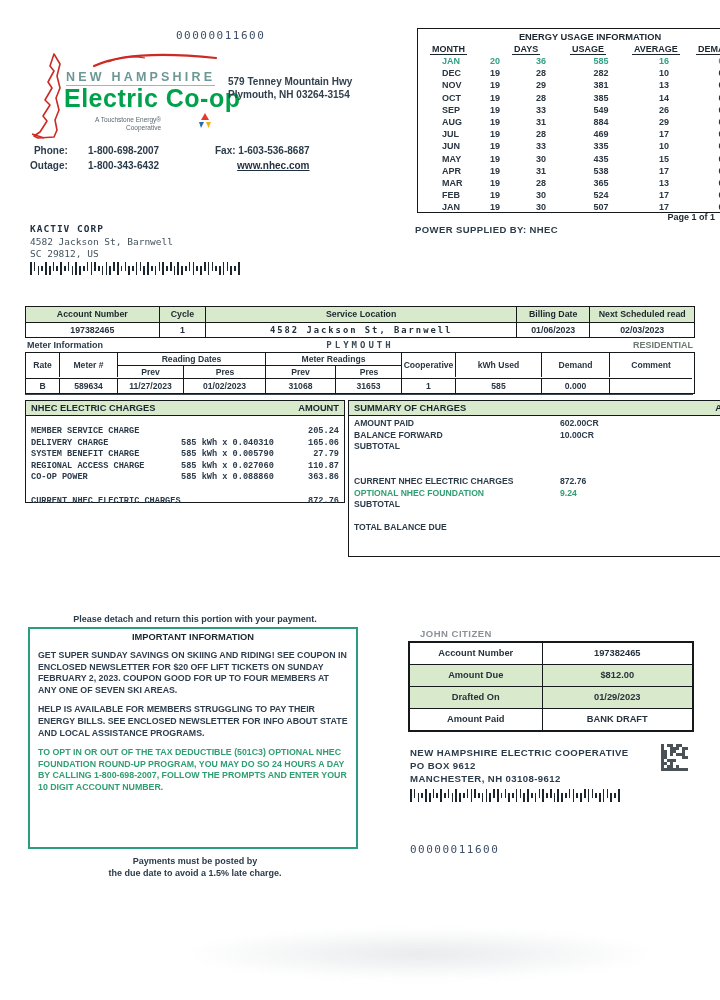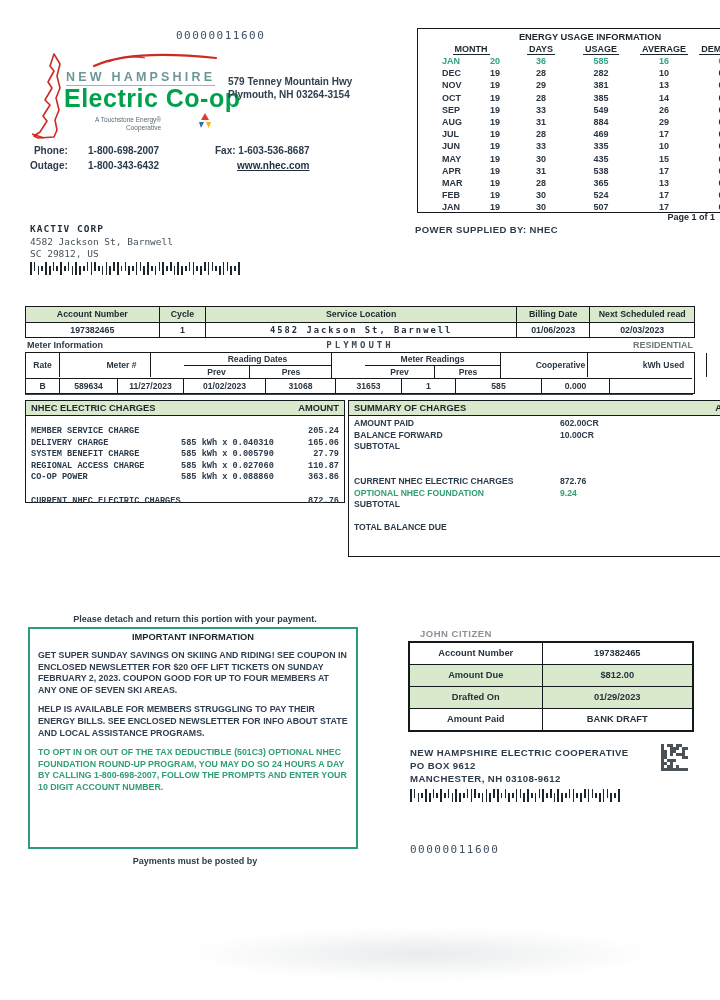--- a/index.html
+++ b/index.html
@@ -18,21 +18,21 @@
   .contact-row{font-size:10px;color:#2b3b4a;font-weight:600;text-align:right;}
   #contact-labels{left:30px;top:143px;line-height:15px;}
   #contact-numbers{left:88px;top:143px;line-height:15px;}
   #contact-right{left:215px;top:143px;line-height:15px;}
   #website{text-decoration:underline;font-weight:bold;color:#1f2f3f;cursor:pointer;}
   
   #usage-table{left:417px;top:28px;width:320px;height:183px;border:1.5px solid #15191c;padding-left:12px;}
   #usage-title{text-align:center;font-size:9.3px;font-weight:bold;margin-top:3px;color:#1c262e;}
   .u-grid{display:grid;grid-template-columns:48px 34px 58px 62px 64px 50px;}
   .u-head{margin-top:2px;}
-  .u-head span{font-size:9px;font-weight:bold;text-align:center;color:#1c262e;}
+  .u-head span{font-size:9px;font-weight:bold;color:#1c262e;}
   .u-head .hspan{display:inline-block;border-bottom:1.2px solid #1c262e;padding:0 2px;}
   .u-row{height:12.2px;line-height:12.2px;font-size:9px;font-weight:bold;color:#2a3642;}
   .u-row span{text-align:center;}
   .u-row .mcell{text-align:left;padding-left:12px;}
   .u-row.teal{color:#2fa186;}
   #page-indicator{left:600px;top:212px;width:115px;text-align:right;font-size:9px;font-weight:bold;color:#1c262e;}
   
   #recipient{left:30px;top:223px;font-size:9.5px;line-height:12.5px;color:#44535e;}
   #recipient .name{font-weight:bold;color:#1f2f3f;letter-spacing:1px;}
   #power-supplier{left:415px;top:224px;font-size:9.5px;font-weight:bold;color:#2b3b4a;letter-spacing:0.4px;}
@@ -54,21 +54,21 @@
   #service-class{left:560px;top:340px;width:133px;text-align:right;font-size:9px;color:#6a7a70;font-weight:600;}
   
   #meter-table{left:25px;top:352px;width:668px;border:1.5px solid #15191c;font-size:8.6px;color:#2a3642;}
   #meter-table .mt-grid{display:grid;grid-template-columns:34px 58px 66px 82px 70px 66px 54px 86px 68px 82px;}
   #meter-table .cell{box-sizing:border-box;border-right:1px solid #15191c;text-align:center;}
   #meter-table .cell.last{border-right:none;}
   .mt-h1{height:12px;line-height:12px;font-weight:600;}
   .mt-h2{height:12px;line-height:12px;font-weight:600;}
   .mt-d{height:15px;line-height:15px;border-top:1px solid #15191c;font-weight:bold;}
   .rowspan2{height:24px;line-height:24px;}
-  .groups{display:grid;grid-template-columns:34px 58px 148px 136px 54px 86px 68px 82px;gap:33px;}
+  .groups{display:grid;grid-template-columns:34px 58px 148px 136px 54px 86px 68px 82px;}
   #rule-under-meter{left:25px;top:394px;width:668px;height:0;border-top:1px solid #3a444c;}
   
   .panel{border:1.5px solid #15191c;box-sizing:border-box;background:#fff;}
   .panel-head{display:flex;justify-content:space-between;background:#d9e9cc;border-bottom:1.5px solid #15191c;
               height:14px;line-height:14px;padding:0 5px;font-size:9.3px;font-weight:bold;color:#1c262e;}
   #charges-panel{left:25px;top:400px;width:320px;height:103px;}
   .chg-row{display:grid;grid-template-columns:150px 1fr 62px;height:11.6px;line-height:11.6px;
            font-size:8.6px;font-weight:600;color:#2b3b4a;padding:0 5px;}
   .chg-row .amt{text-align:right;}
   #summary-panel{left:348px;top:400px;width:414px;height:157px;}
@@ -522,20 +522,21 @@
 
   <div class="abs" id="detach-note">Please detach and return this  portion  with  your payment.</div>
   <div class="abs" id="info-box">
     <div id="info-title">IMPORTANT INFORMATION</div>
     <div class="info-para">GET SUPER SUNDAY SAVINGS ON SKIING AND RIDING! SEE COUPON IN ENCLOSED NEWSLETTER FOR $20 OFF LIFT TICKETS ON SUNDAY FEBRUARY 2, 2023. COUPON GOOD FOR UP TO FOUR MEMBERS AT ANY ONE OF SEVEN SKI AREAS.</div>
     <div class="info-para">HELP IS AVAILABLE FOR MEMBERS STRUGGLING TO PAY THEIR ENERGY BILLS. SEE ENCLOSED NEWSLETTER FOR INFO ABOUT STATE AND LOCAL ASSISTANCE PROGRAMS.</div>
     <div class="info-para green">TO OPT IN OR OUT OF THE TAX DEDUCTIBLE (501C3) OPTIONAL NHEC FOUNDATION ROUND-UP PROGRAM, YOU MAY DO SO 24 HOURS A DAY BY CALLING 1-800-698-2007, FOLLOW THE PROMPTS AND ENTER YOUR 10 DIGIT ACCOUNT NUMBER.</div>
   </div>
   <div class="abs" id="payments-footer">
     <div>Payments must be posted by</div>
+    <div>the due date to avoid  a 1.5% late charge.</div>
   </div>
 
   <div class="abs" id="stub-customer">JOHN CITIZEN</div>
   <div class="abs" id="stub-table">
 
       <div class="stub-row">
         <div>Account Number</div>
         <div>197382465</div>
       </div>
 

